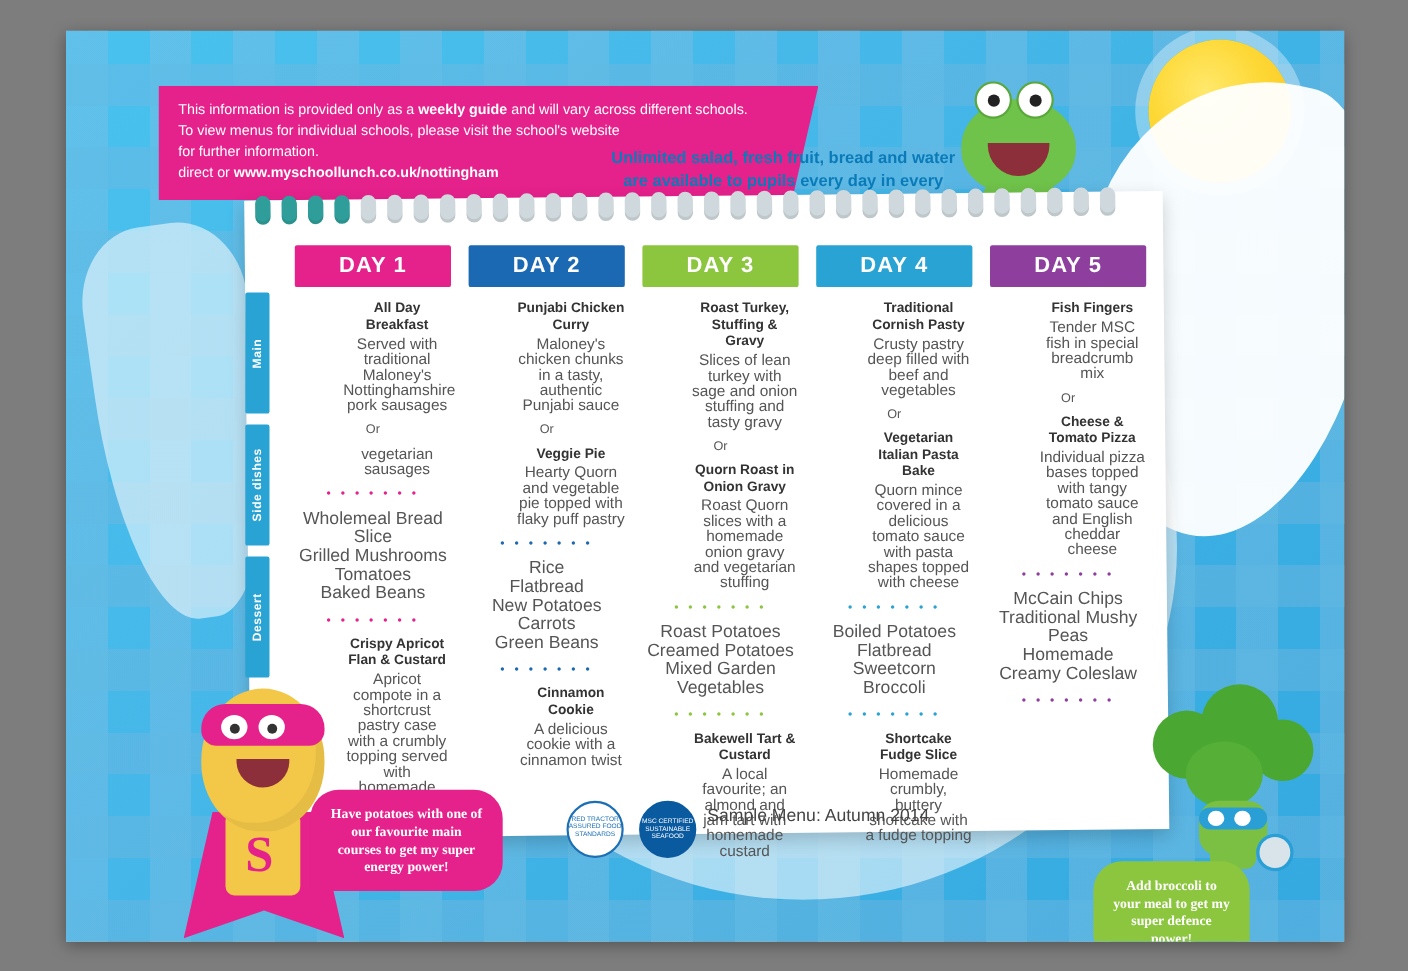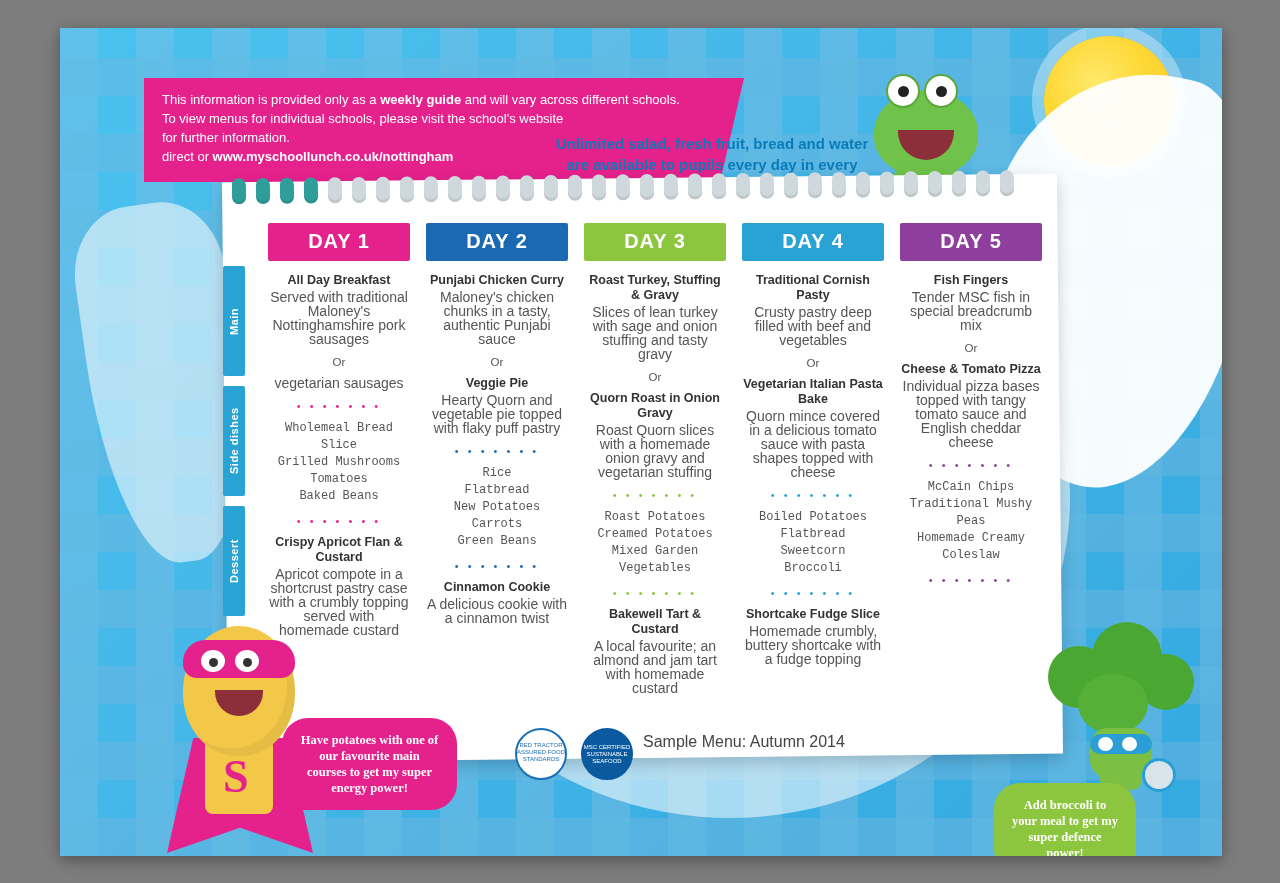--- a/index.html
+++ b/index.html
@@ -86,26 +86,26 @@
   }
 
   
   .menu { position:absolute; left:200px; top:195px; width:790px; }
   .cols { display:flex; gap:0px; }
   .col { width:158px; padding:0 8px; text-align:center; }
   .daytab {
     color:#fff; font-size:20px; font-weight:bold; letter-spacing:1px;
     padding:7px 0 8px 0; margin-bottom:12px; border-radius:2px;
   }
-  .block { margin-bottom:10px; }
+  .block { margin-bottom:10px;margin-left:44px; }
   .dish-title { font-weight:bold; color:#333; font-size:12.5px; line-height:15px; }
   .dish-desc { color:#555; font-size:14px; line-height:14px; margin-top:2px; }
   .or { color:#555; font-size:11.5px; margin:8px 0; }
   .dots { font-size:11px; letter-spacing:3px; margin:10px 0 8px 0; }
-  .side-line { color:#555; font-size:12px; line-height:17px;font-family:Liberation Mono, monospace; }
+  .side-line { color:#555; font-size:16px; line-height:17px; }
 
   
   .vlabels { position:absolute; left:163px; top:238px; }
   .vlabel {
     writing-mode: vertical-rl; transform: rotate(180deg);
     color:#fff; font-weight:bold; font-size:11px; letter-spacing:.5px;
     padding:14px 5px; text-align:center; border-radius:2px; margin-bottom:10px;
   }
 
   .sample {

